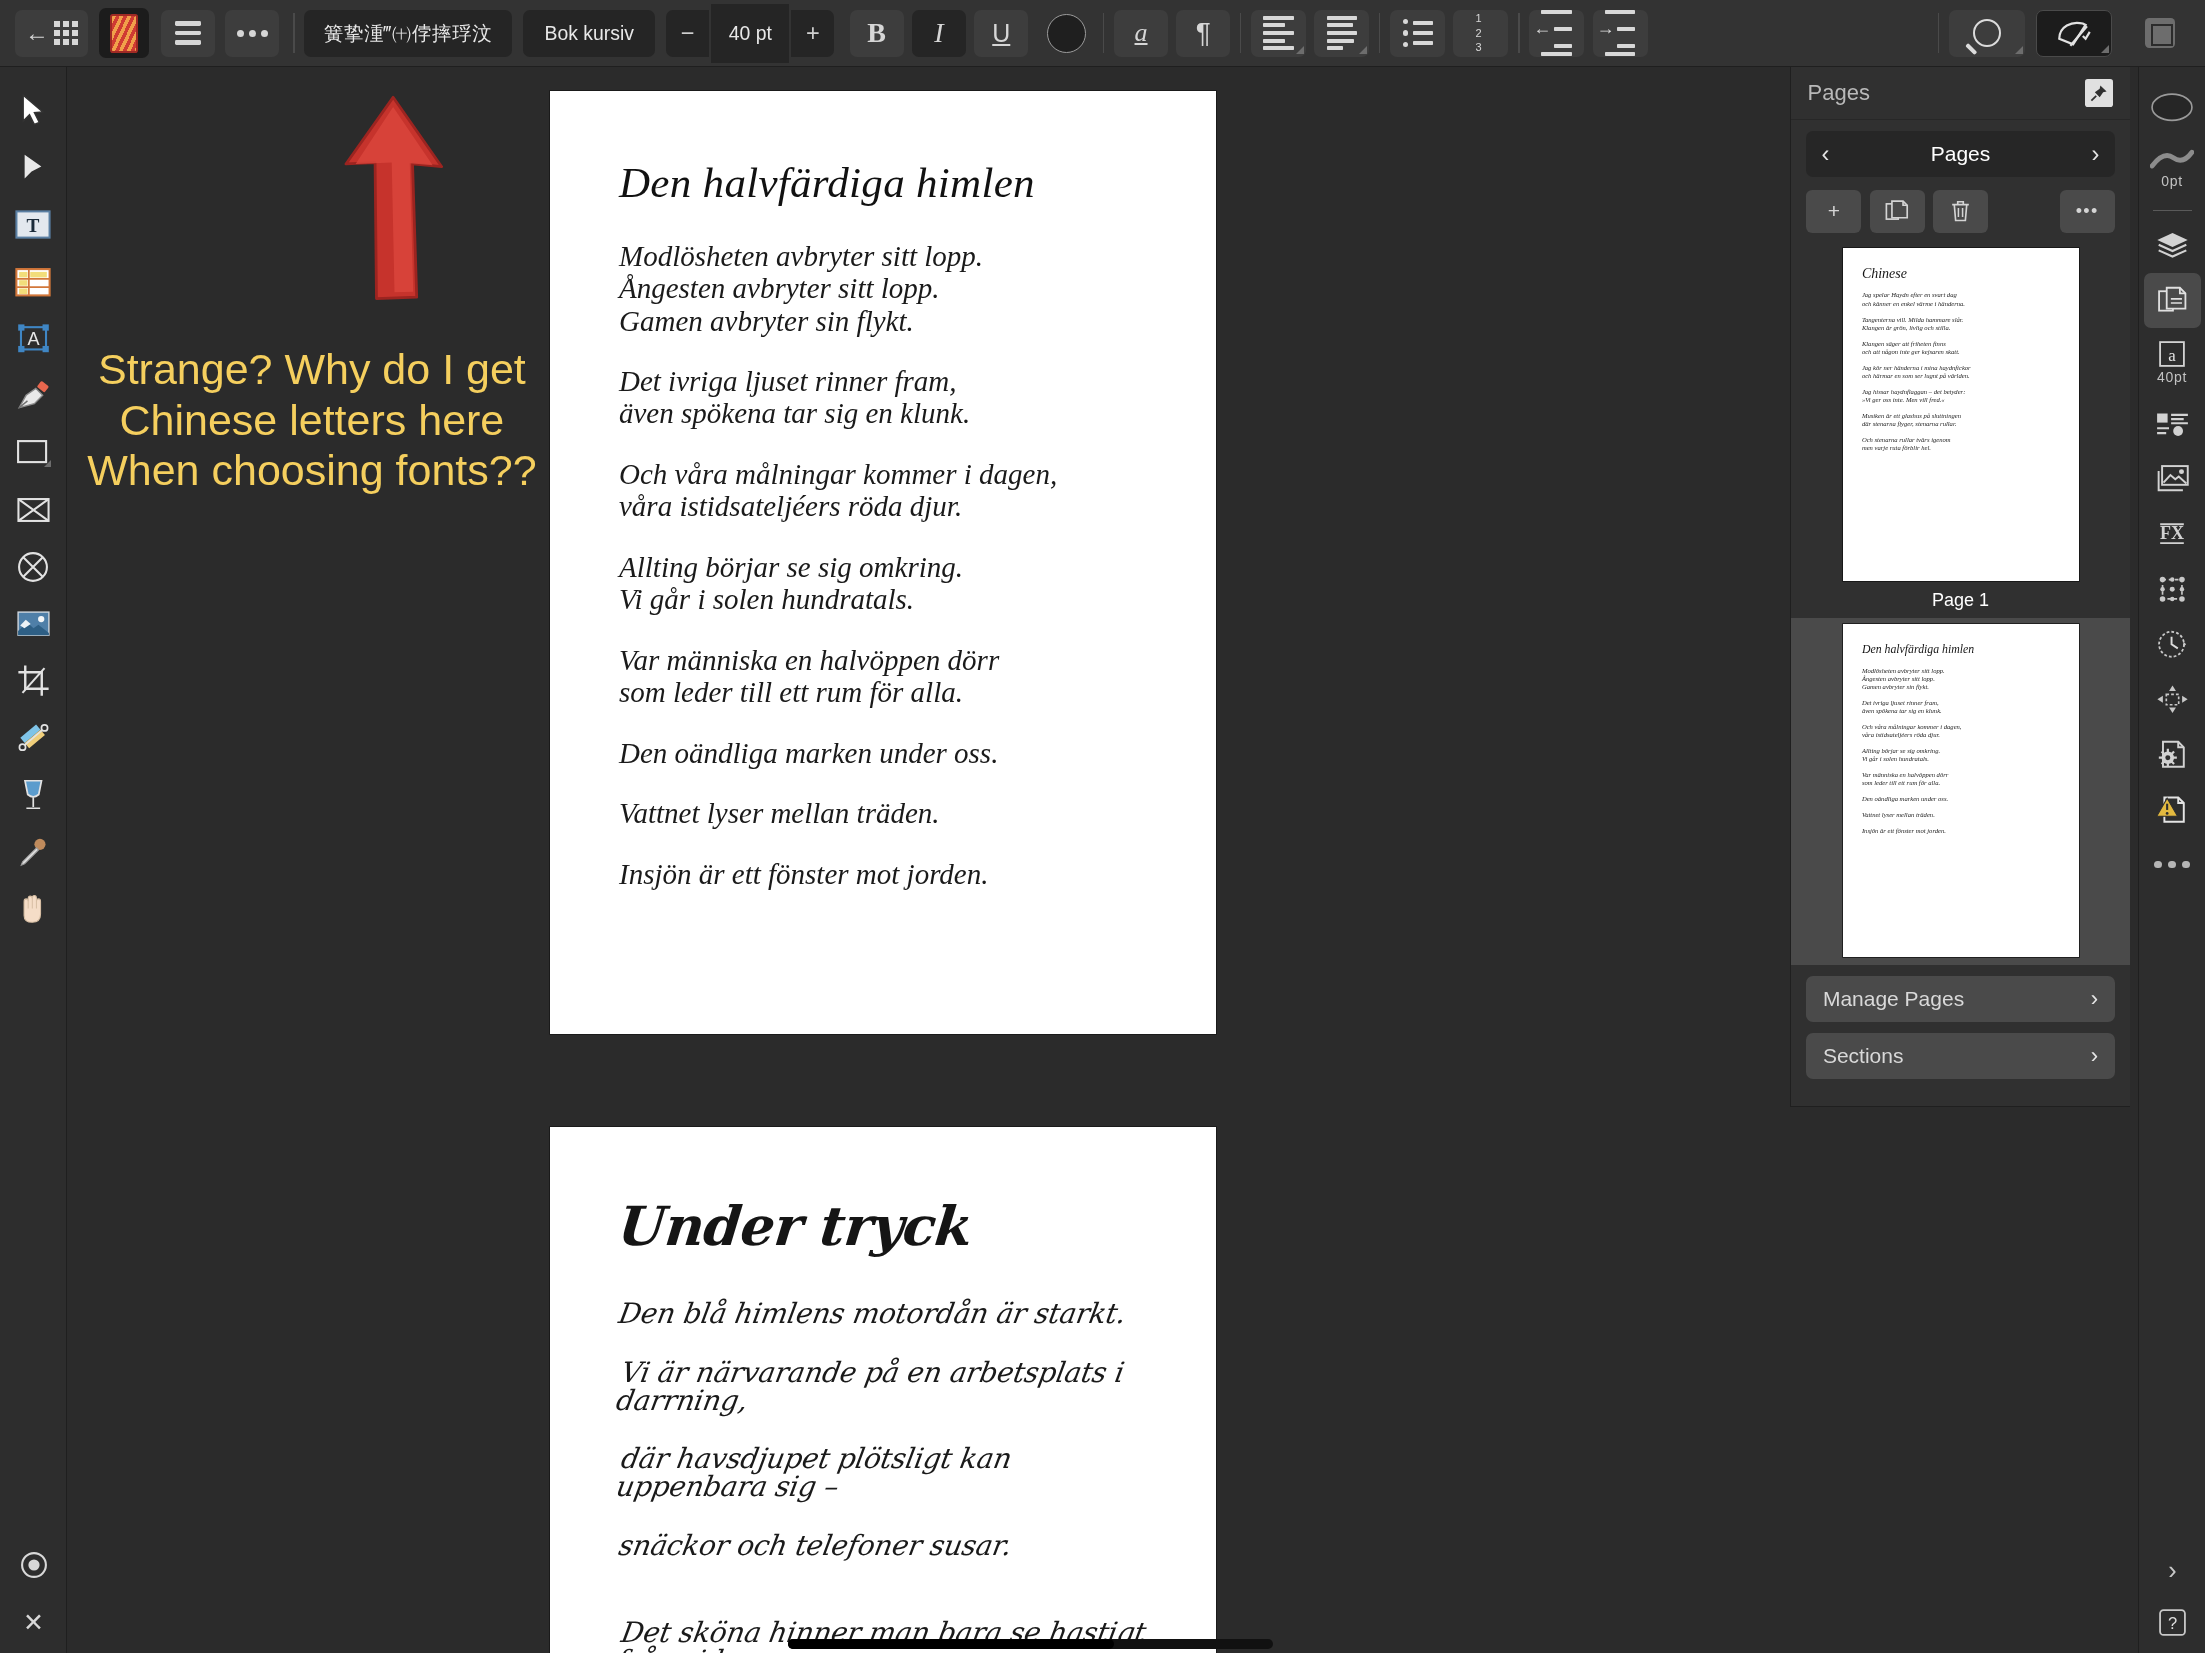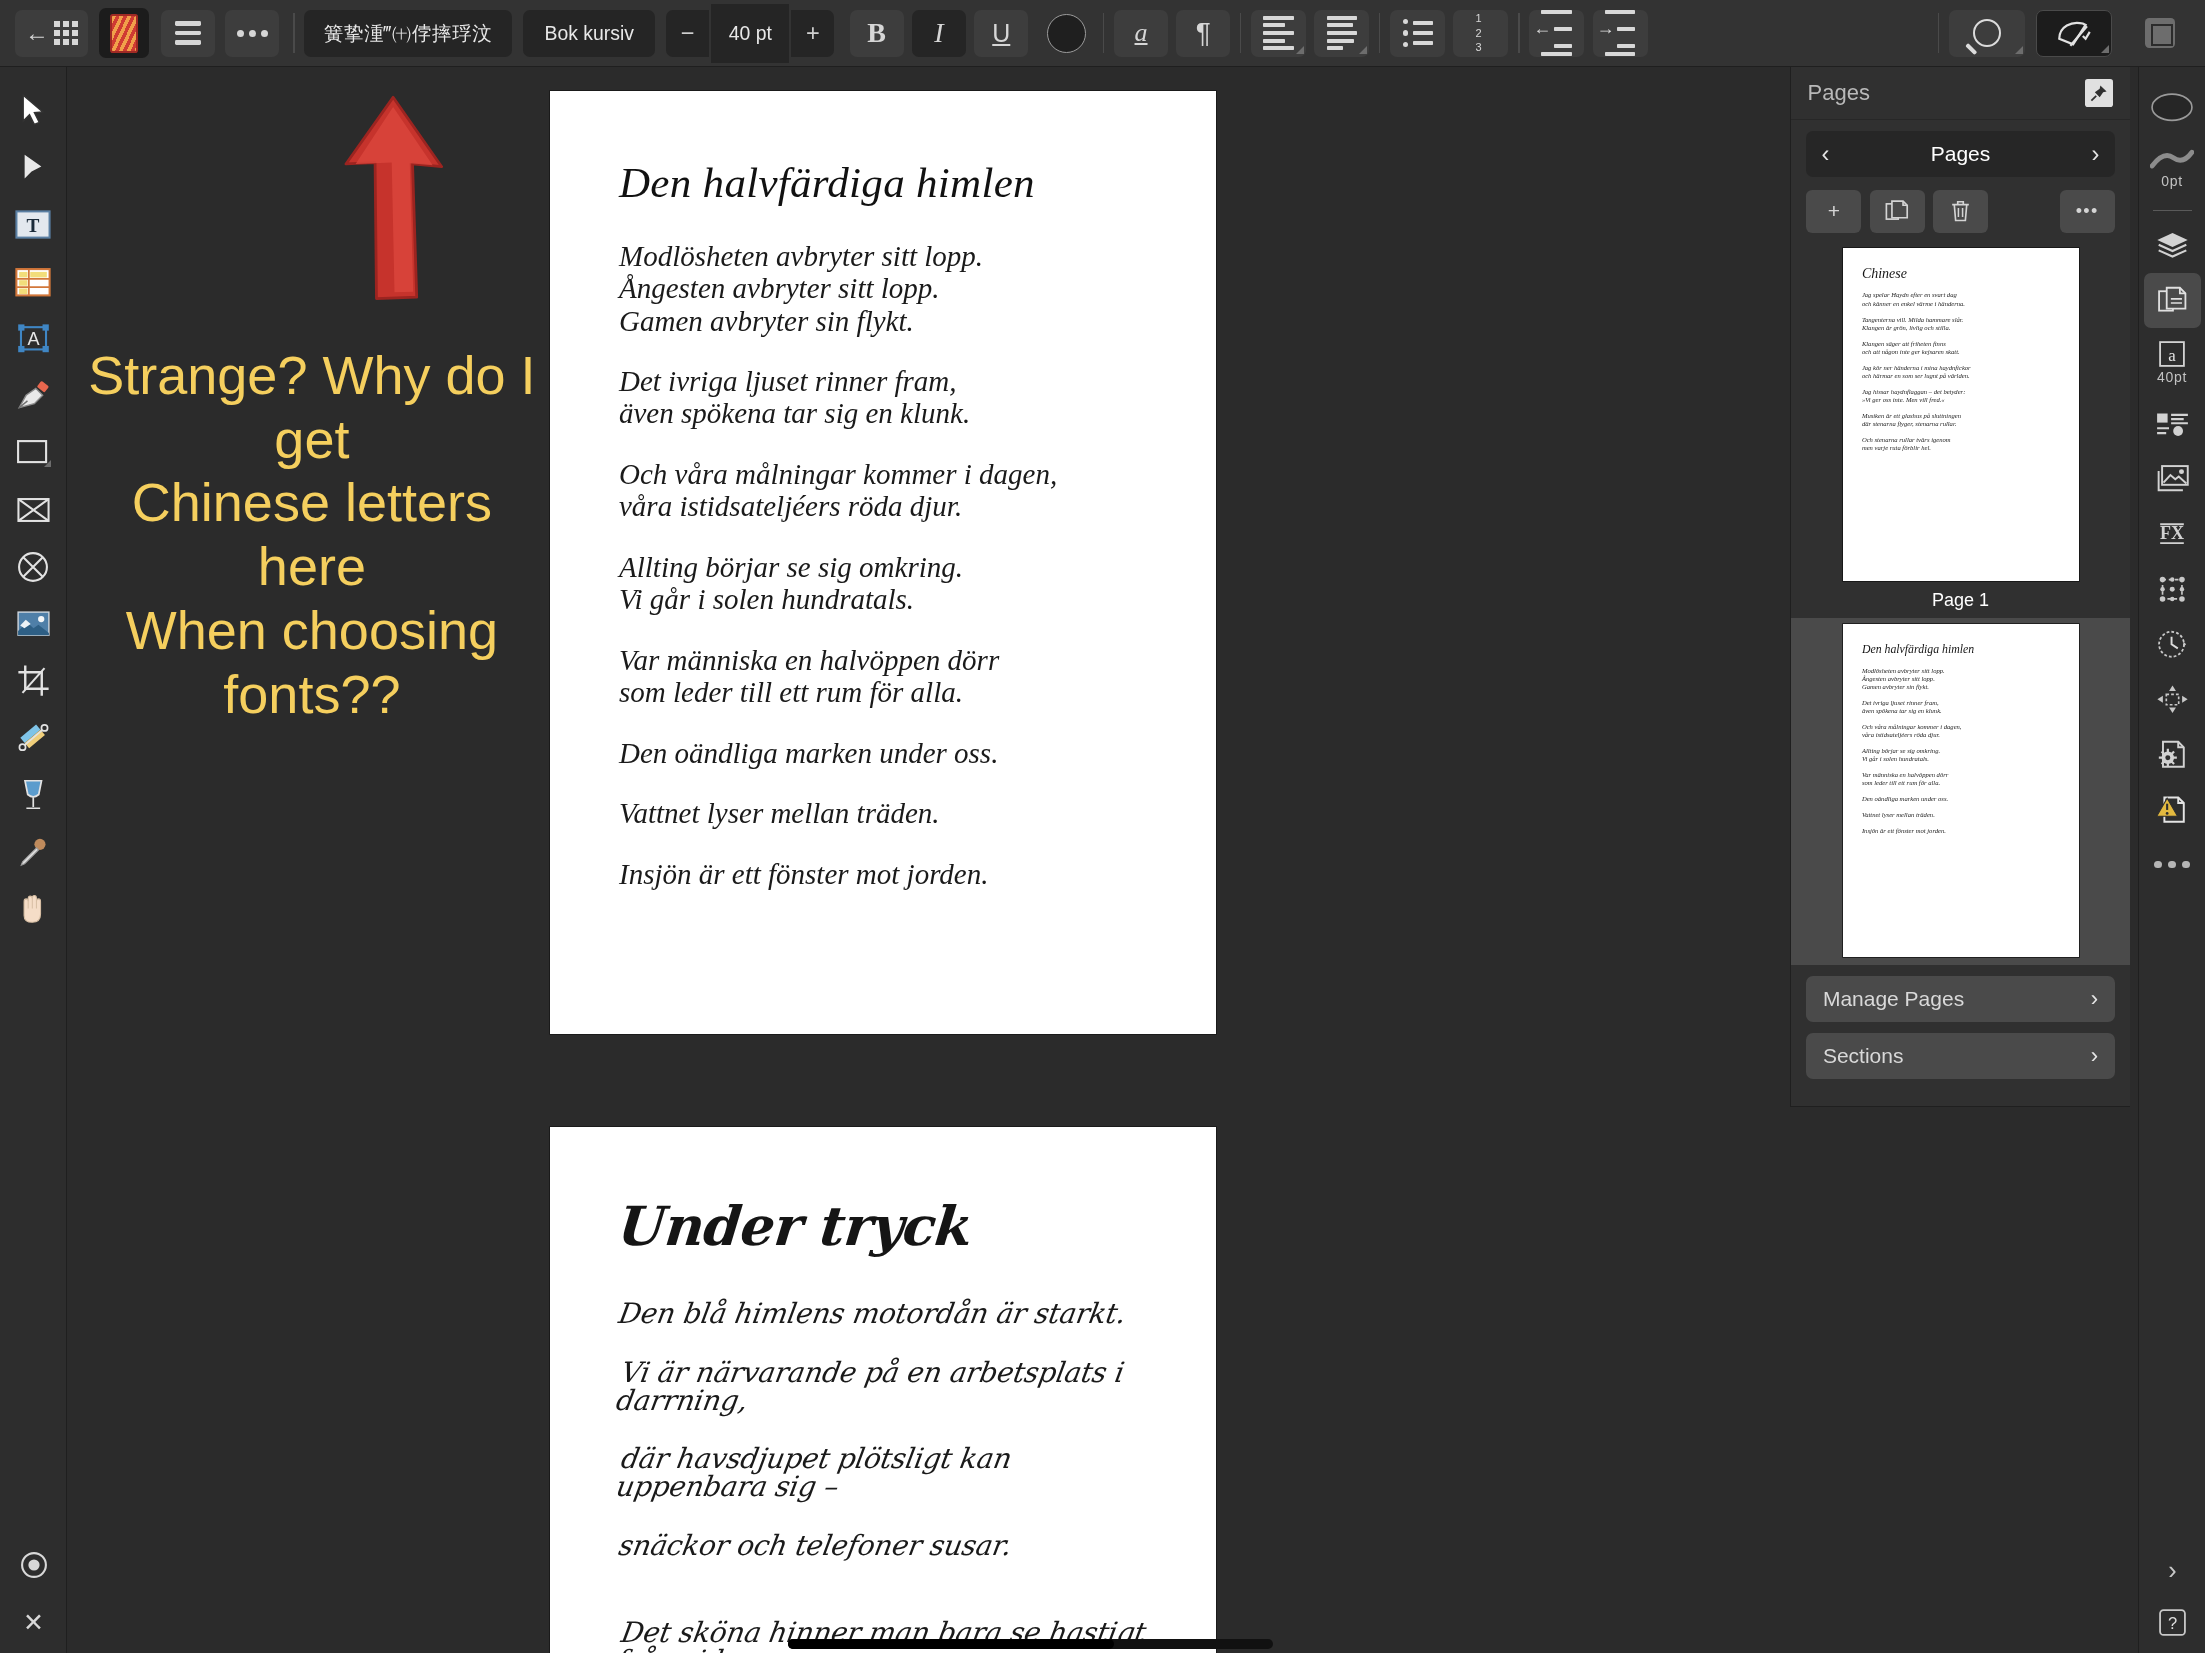--- a/index.html
+++ b/index.html
@@ -155,21 +155,21 @@
   .poem-line-script {
     font-family:"DejaVu Serif", serif; font-style: italic;
     font-size: 28px; line-height: 1.0; color:#1a1a1a; margin-bottom: 30.5px;
     transform: skewX(-10deg); letter-spacing:-0.3px;
   }
   .stanza-gap { height: 29px; }
 
   
   #annotation {
     position: absolute; left: 19.4px; top: 277px; width: 451px;
-    color: #f5cf5e; font-size: 54px; line-height: 1.18; text-align: center;
+    color: #f5cf5e; font-size: 43px; line-height: 1.18; text-align: center;
     white-space: pre-line;
   }
   #red-arrow { position:absolute; left: 258px; top: 22px; }
 
   
   #hscroll {
     position:absolute; left: 721px; bottom: 5.5px; width: 485px; height: 9.7px;
     background:#111; border-radius:4.9px;
   }
   #hscroll i { display:block; width:326px; height:9.7px; background:#000; border-radius:4.9px;}

